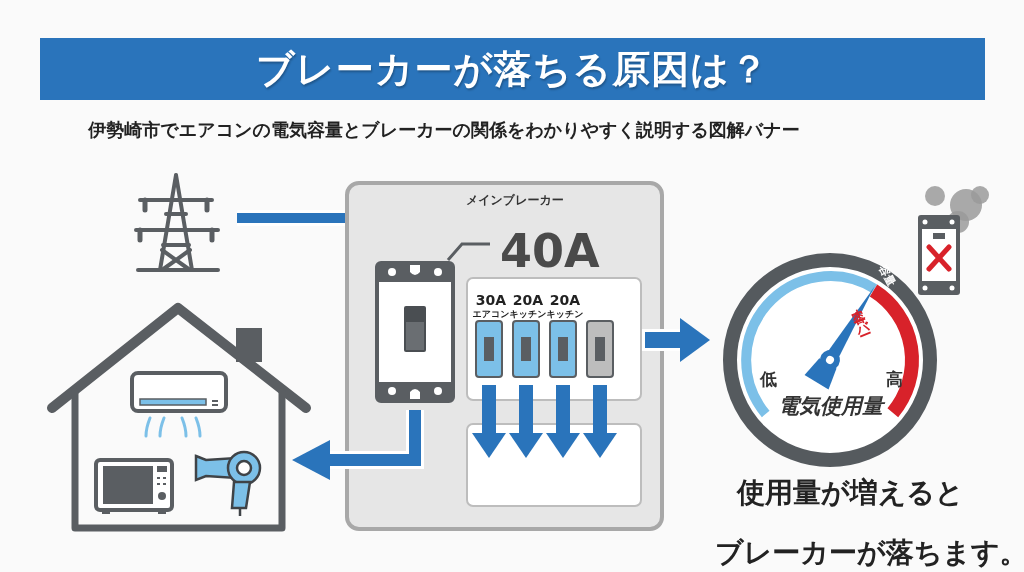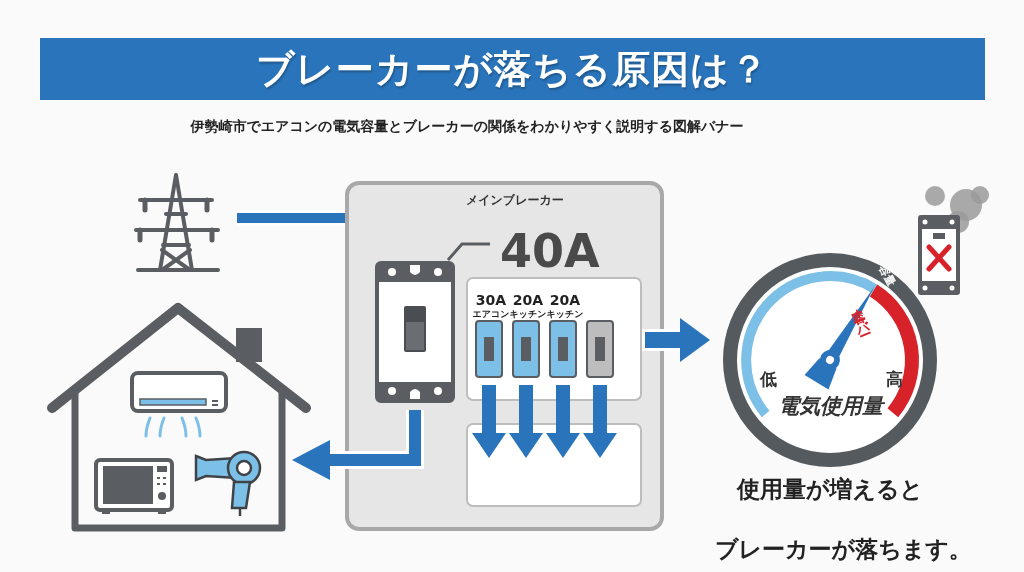--- a/index.html
+++ b/index.html
@@ -1,29 +1,29 @@
 <!DOCTYPE html>
 <html><head>
 <meta charset="utf-8">
 <style>
   html,body{margin:0;padding:0;}
   body{width:1024px;height:572px;background:#fafafa;position:relative;overflow:hidden;font-family:"DejaVu Sans","Liberation Sans",sans-serif;}
   .banner{position:absolute;left:40px;top:38px;width:945px;height:62px;background:#2a74bb;display:flex;align-items:center;justify-content:center;}
   .banner-title{color:#fff;font-size:38px;font-weight:bold;letter-spacing:1px;text-shadow:1px 2px 2px rgba(0,0,0,.25);}
-  .subtitle{position:absolute;left:0;top:118px;width:888px;text-align:center;font-size:14px;font-weight:bold;color:#222;letter-spacing:0px;padding-left:23px;}
+  .subtitle{position:absolute;left:0;top:118px;width:888px;text-align:center;font-size:18px;font-weight:bold;color:#222;letter-spacing:0px;}
   svg.scene{position:absolute;left:0;top:0;}
   .lbl{position:absolute;font-weight:bold;color:#333;white-space:nowrap;}
   .main-label{left:466px;top:192px;font-size:12px;}
   .main-amp{left:500px;top:224px;font-size:46px;color:#4a4a4a;}
   .sub-amp{font-size:14px;color:#222;position:absolute;top:292px;width:44px;text-align:center;}
   .sub-name{font-size:9px;color:#222;position:absolute;top:308px;width:44px;text-align:center;}
   .g-low{left:760px;top:368px;font-size:17px;}
   .g-high{left:886px;top:368px;font-size:17px;}
   .g-title{left:778px;top:392px;font-size:21px;font-style:italic;}
-  .cap1,.cap2{font-size:23px;color:#222;}
+  .cap1,.cap2{font-size:28px;color:#222;}
   .cap1{left:737px;top:474px;}
   .cap2{left:715px;top:534px;}
   .over-a{position:absolute;left:876px;top:268px;font-size:11px;font-weight:bold;color:#fff;transform:rotate(62deg);}
   .over-b{position:absolute;left:848px;top:300px;font-size:13px;font-weight:bold;color:#d8222a;writing-mode:vertical-rl;transform:rotate(-22deg);}
 </style>
 </head>
 <body>
 
 <div class="banner">
   <span class="banner-title">ブレーカーが落ちる原因は？</span>

